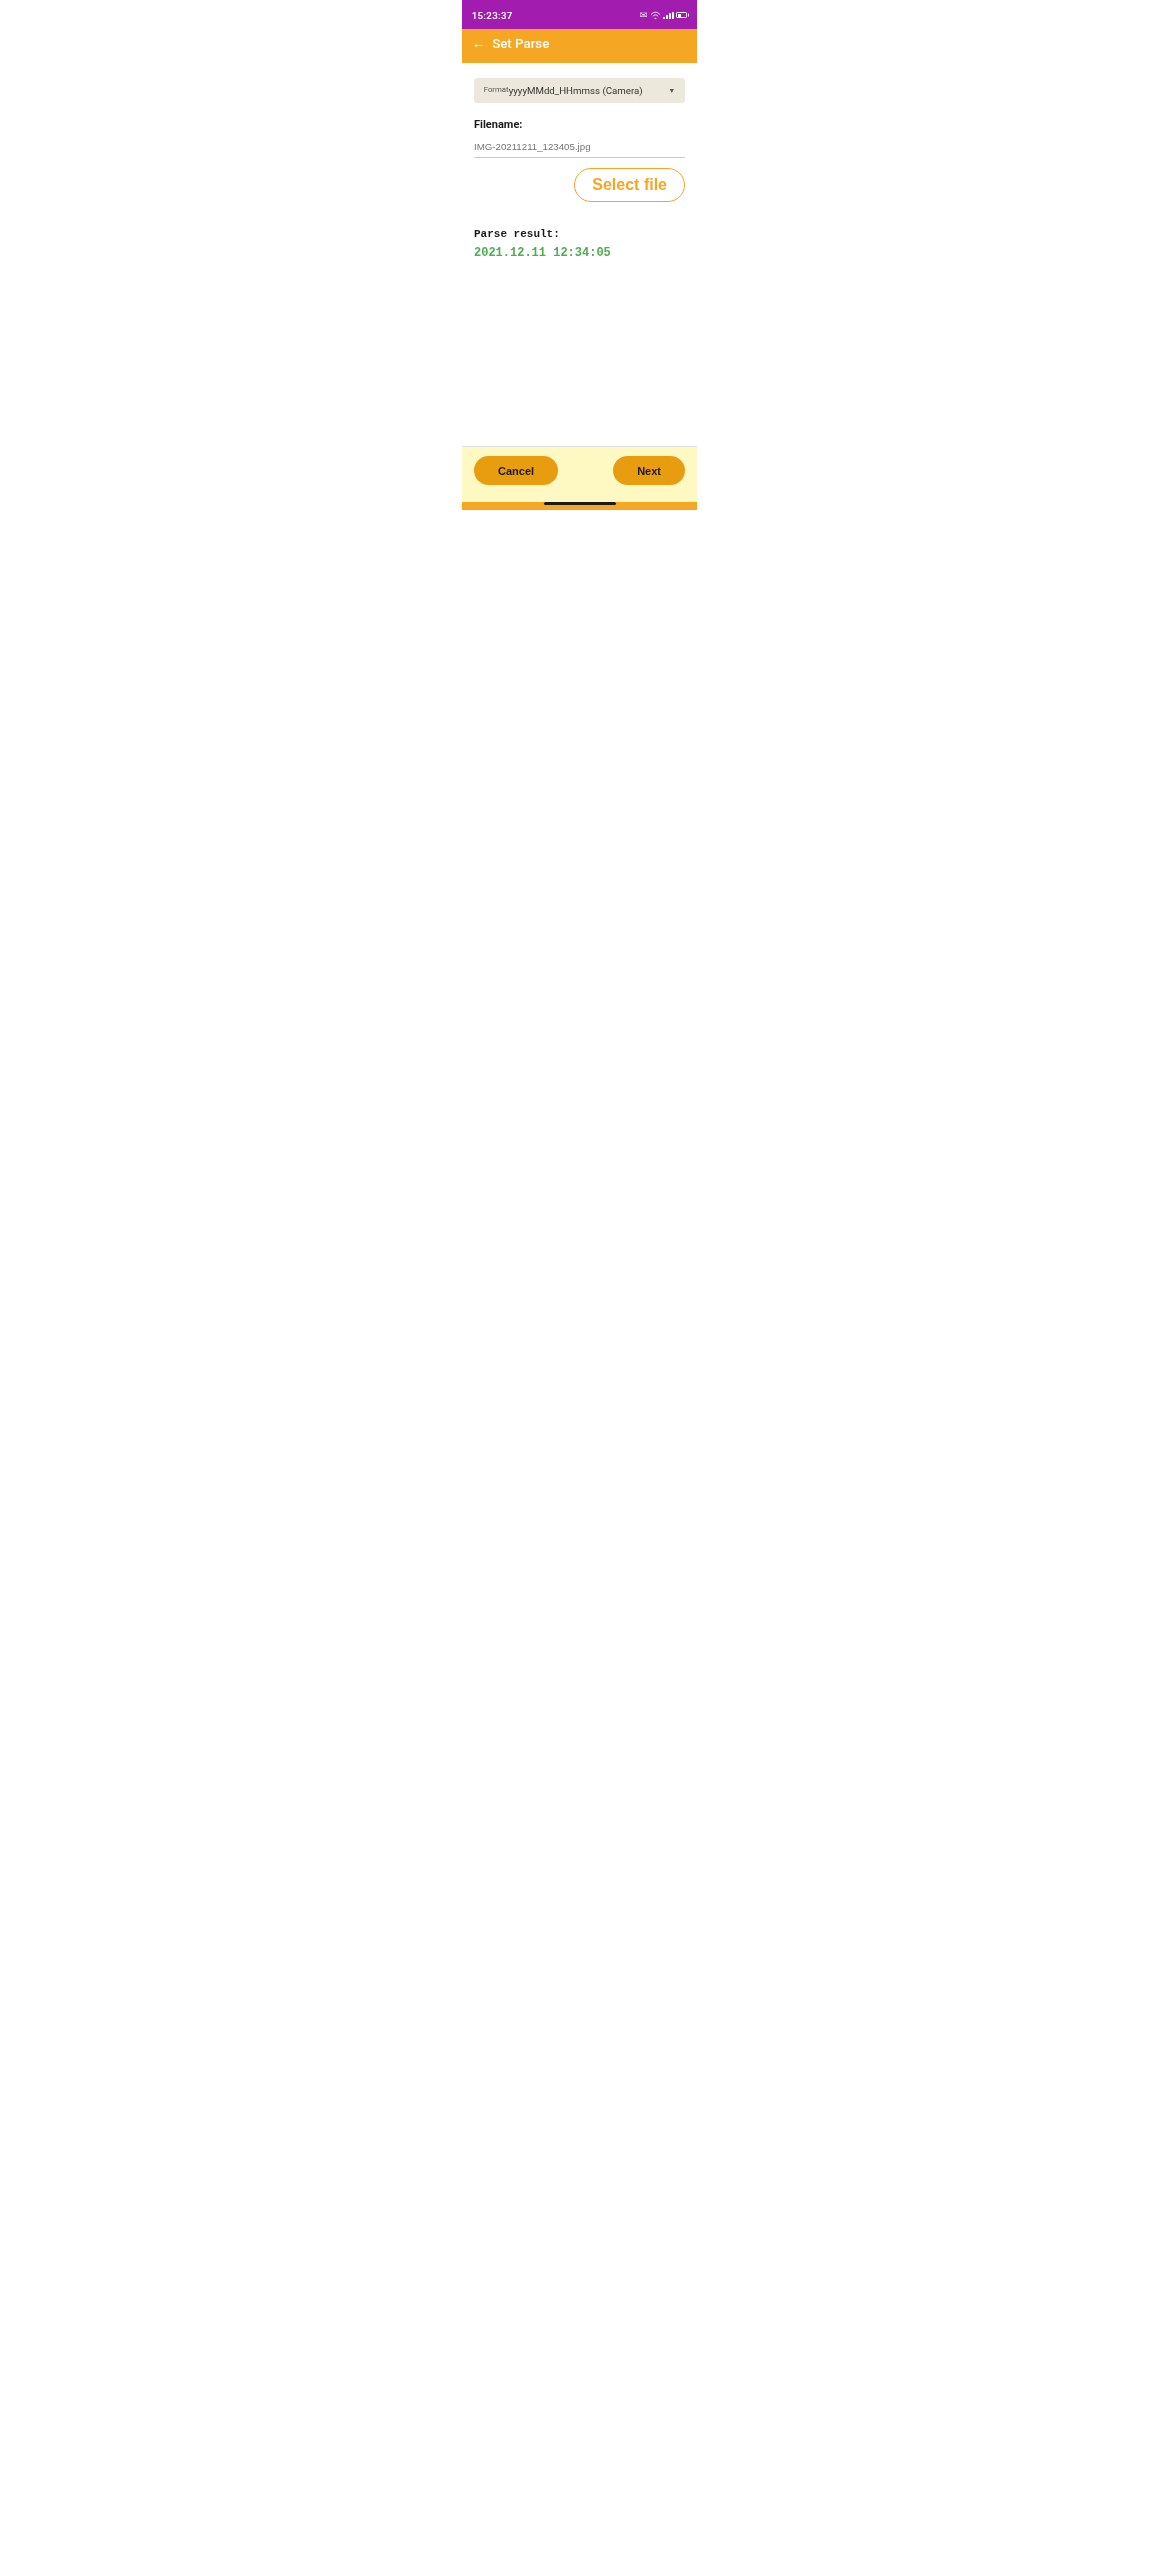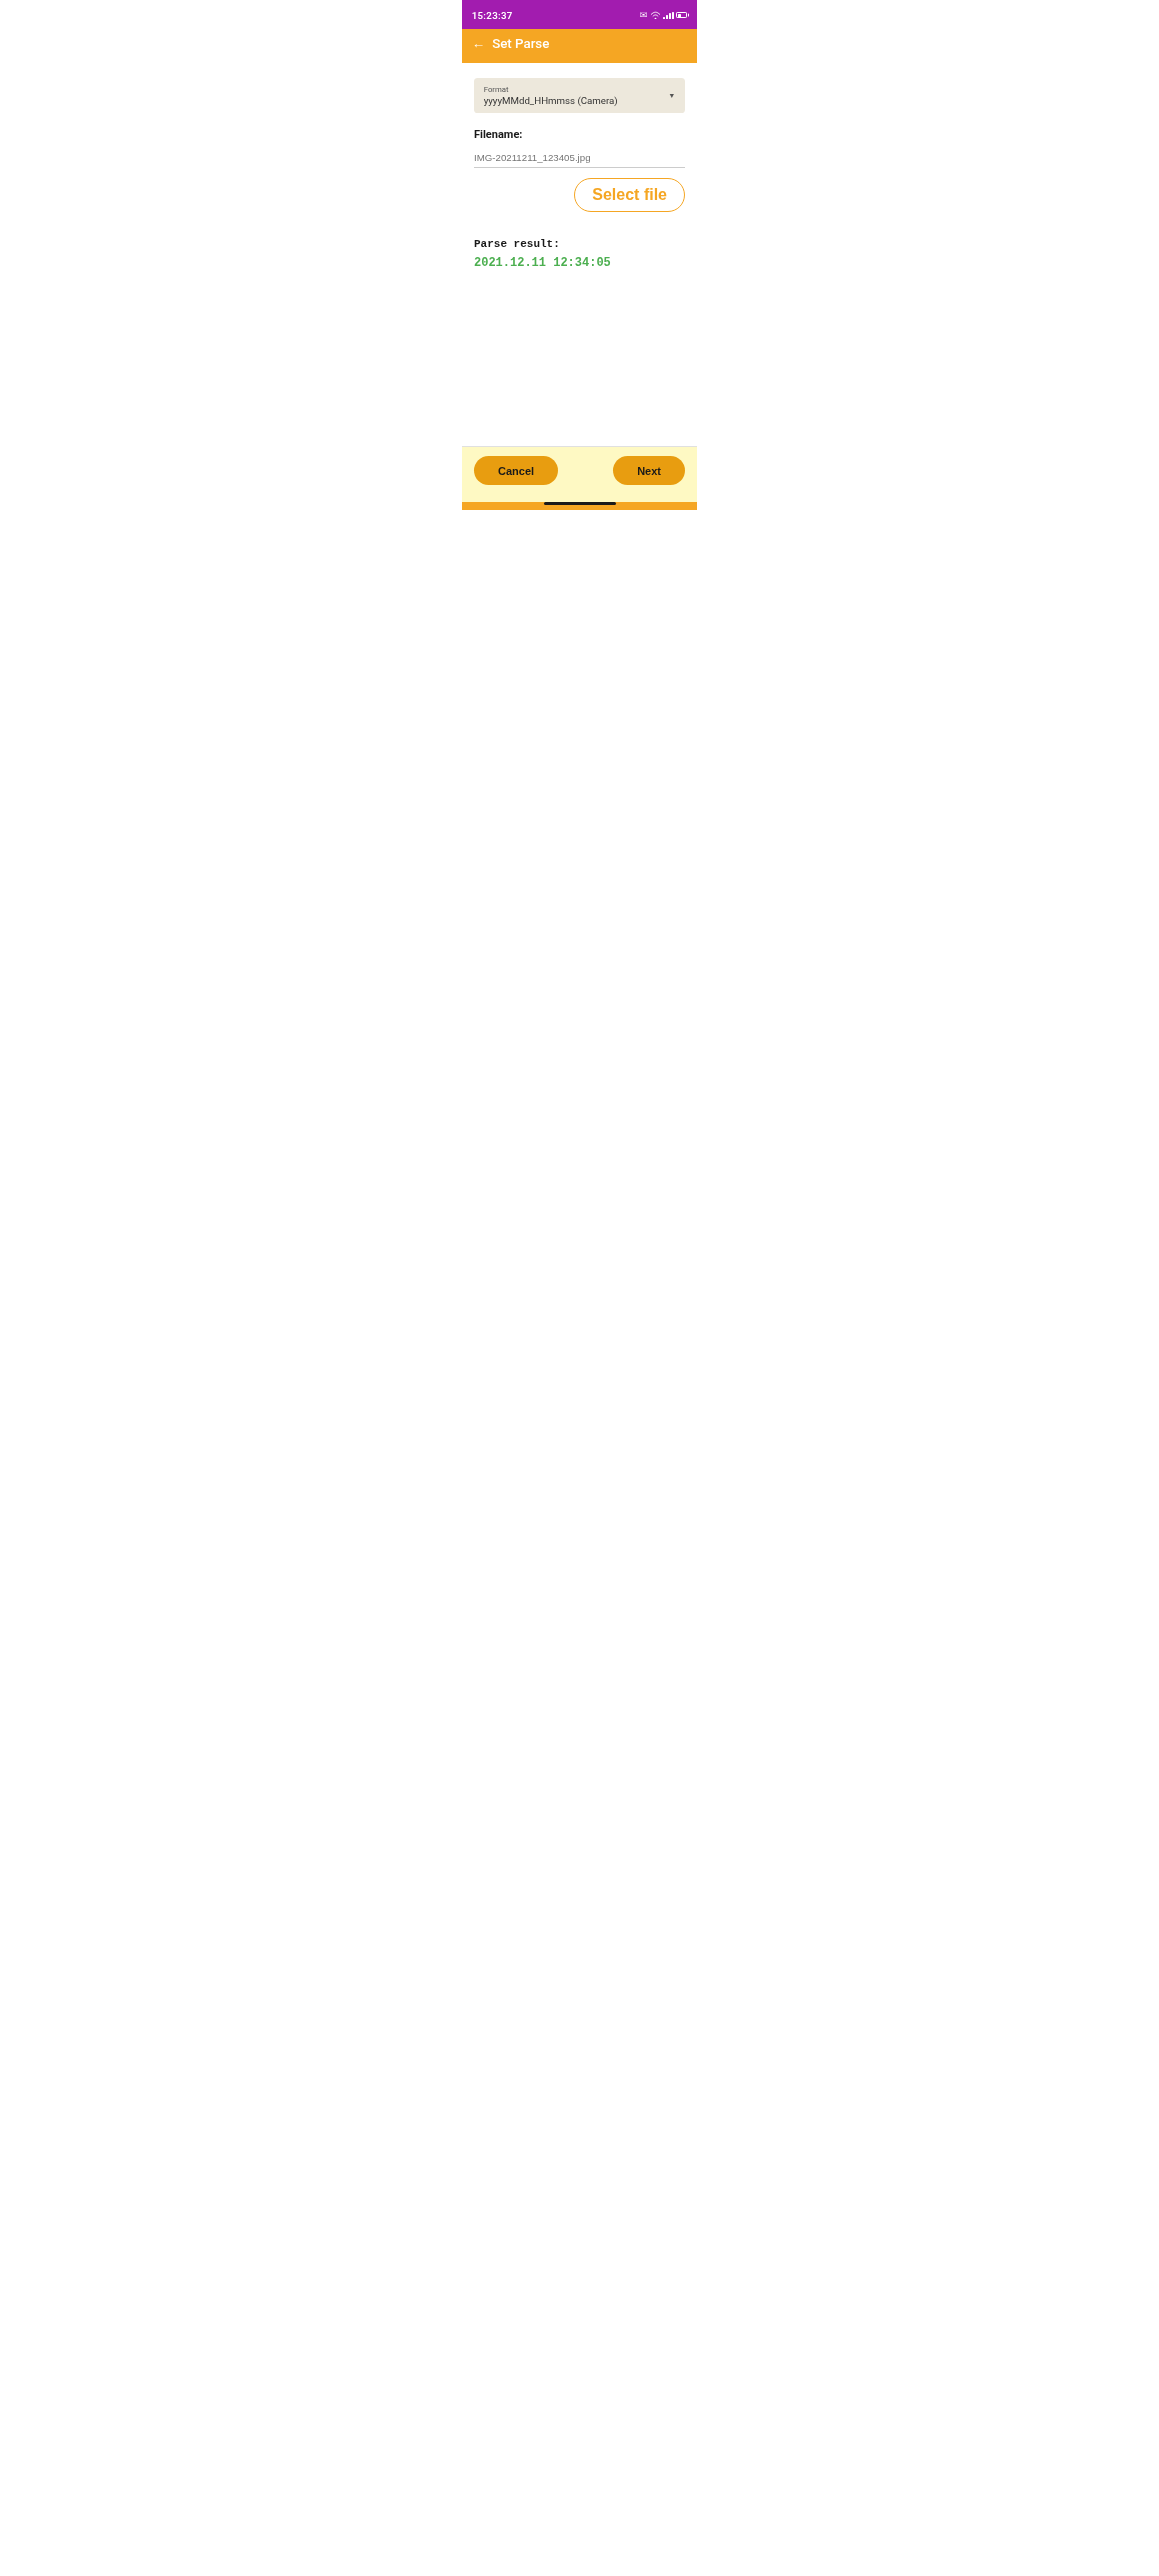--- a/index.html
+++ b/index.html
@@ -83,21 +83,20 @@
       padding: 7.2px 9.7px;
       display: flex;
       justify-content: space-between;
       align-items: center;
       cursor: pointer;
       margin-bottom: 14.5px;
     }
 
     .format-dropdown-inner {
       display: flex;
-      flex-direction: column;
       flex: 1;
     }
 
     .format-label {
       font-size: 7.8px;
       color: #555;
       margin-bottom: 1.2px;
     }
 
     .format-value {

